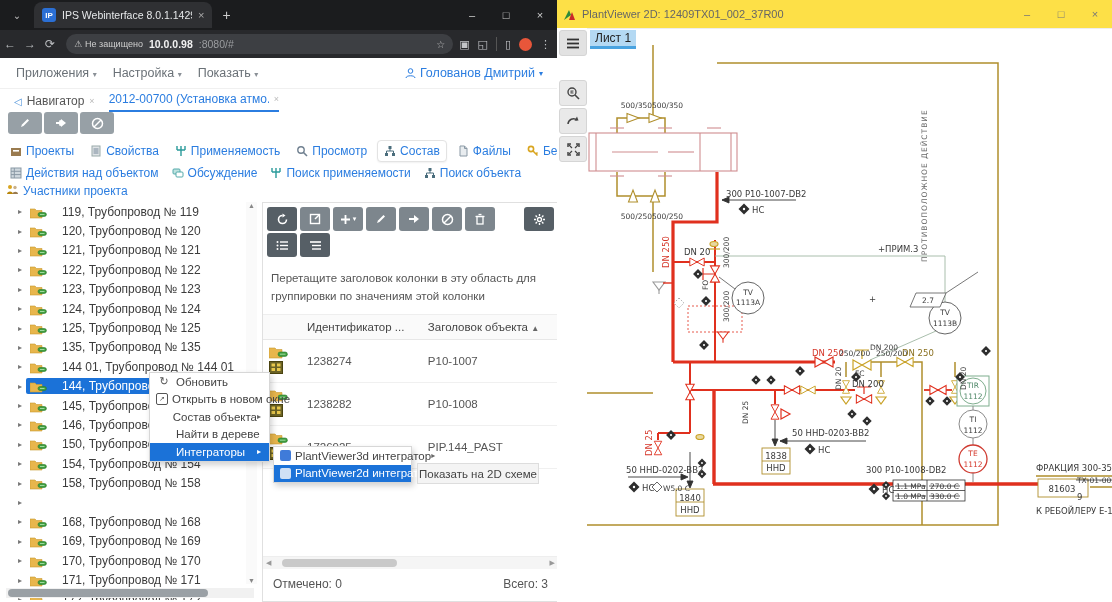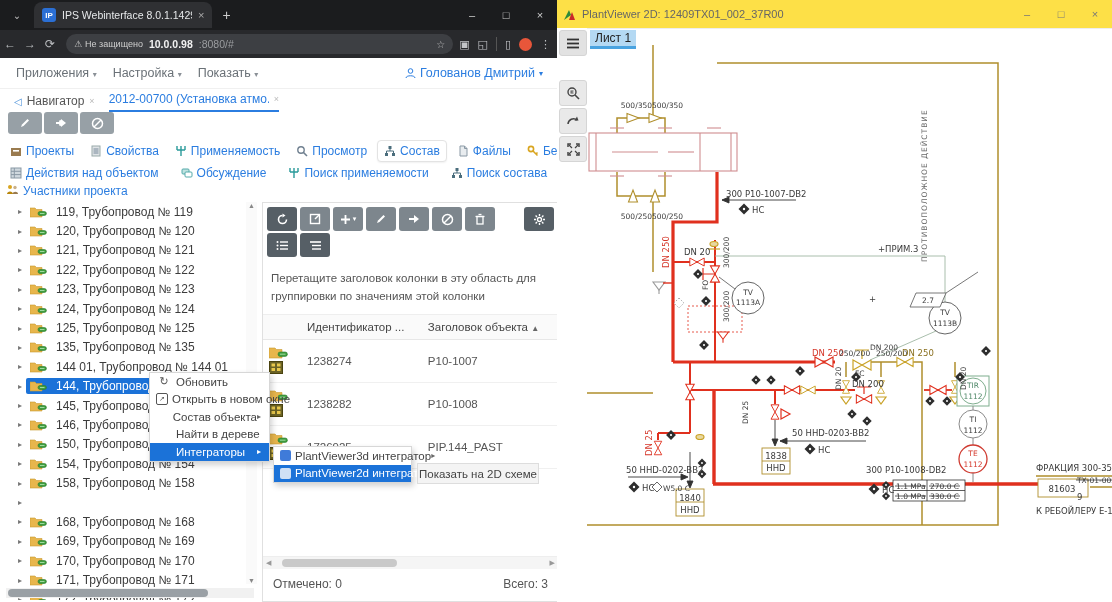--- a/index.html
+++ b/index.html
@@ -35,29 +35,29 @@
   .pagetabs{left:0;top:88px;width:557px;height:24px;display:flex;align-items:flex-end;}
   .ptab{display:flex;align-items:center;gap:5px;font-size:12px;color:#555;margin-left:14px;padding-bottom:4px;}
   .ptab .pi{color:#4a90d9;font-size:10px;}
   .ptab .x{color:#bbb;font-size:9px;}
   .ptab.active{color:#2b7de0;border-bottom:2px solid #2b7de0;max-width:190px;}
   .ptab.active .t{white-space:nowrap;overflow:hidden;max-width:160px;}
   .edittools{left:8px;top:112px;height:24px;display:flex;gap:2px;}
   .tbtn{width:34px;height:22px;background:#97a0a6;border-radius:3px;display:flex;align-items:center;justify-content:center;}
   .tbtn svg{display:block;}
   .objtabs{left:4px;top:140px;width:550px;display:flex;gap:4px;flex-wrap:nowrap;}
-  .objtabs2{left:4px;top:163px;width:550px;display:flex;gap:10px;}
+  .objtabs2{left:4px;top:163px;width:550px;display:flex;gap:1px;}
   .otab{display:flex;align-items:center;gap:4px;font-size:12px;color:#2b7de0;padding:3px 6px;white-space:nowrap;}
   .otab.active{background:#fff;border:1px solid #e3e3e3;border-radius:4px;box-shadow:0 1px 2px rgba(0,0,0,.06);color:#2b7de0;}
   .participants{left:6px;top:184px;display:flex;align-items:flex-start;gap:4px;font-size:12px;color:#2b7de0;}
   
   .treepanel{left:6px;top:202px;width:252px;height:398px;overflow:hidden;}
   .trow{display:flex;align-items:center;height:19.4px;}
   .trow .car{width:12px;text-align:center;color:#777;font-size:8px;margin-left:8px;}
-  .trow .cnt{display:flex;align-items:center;gap:9px;padding:1px 4px;border-radius:2px;}
+  .trow .cnt{display:flex;align-items:flex-end;gap:15px;padding:1px 4px;border-radius:2px;}
   .trow .lbl{font-size:12px;color:#3c3c3c;white-space:nowrap;}
   .trow.sel .cnt{background:#1b72d8;}
   .trow.sel .lbl{color:#fff;}
   .vscroll{left:246px;top:202px;width:11px;height:382px;background:#fafafa;display:flex;flex-direction:column;justify-content:space-between;align-items:center;}
   .vscroll span{font-size:7px;color:#888;}
   .hscroll-tree{left:6px;top:588px;width:248px;height:10px;background:#f1f1f1;display:flex;align-items:center;}
   .hscroll-tree .thumb{margin-left:2px;width:200px;height:8px;background:#9aa0a5;border-radius:4px;}
   
   .gridpanel{left:262px;top:202px;width:295px;height:398px;border:1px solid #e0e0e0;background:#fff;display:flex;flex-direction:column;}
   .gtoolbar{padding:4px 4px 2px 4px;display:flex;gap:3px;align-items:center;}
@@ -271,21 +271,21 @@
           </svg>
           <span>Поиск применяемости</span>
         </span>
       <span class="otab">
           <svg width="12" height="12" viewBox="0 0 12 12">
             <rect x="4.5" y="1" width="3" height="3" fill="#4a6d7c"></rect>
             <rect x="1" y="8" width="3" height="3" fill="#4a6d7c"></rect>
             <rect x="8" y="8" width="3" height="3" fill="#4a6d7c"></rect>
             <path d="M6,4 V6 M2.5,8 V6 H9.5 V8" stroke="#4a6d7c" fill="none"></path>
           </svg>
-          <span>Поиск состава</span>
+          <span>Поиск объекта</span>
         </span>
     </div>
 
     <div class="abs participants">
       <svg width="13" height="11" viewBox="0 0 13 11">
           <circle cx="4" cy="3" r="2" fill="#d9a520"></circle>
           <path d="M1,10 C1,6.5 7,6.5 7,10 Z" fill="#b8860b"></path>
           <circle cx="9" cy="3.5" r="1.7" fill="#c9b089"></circle>
           <path d="M6.7,10 C6.7,7 12,7 12,10 Z" fill="#9a7b4f"></path>
         </svg>

